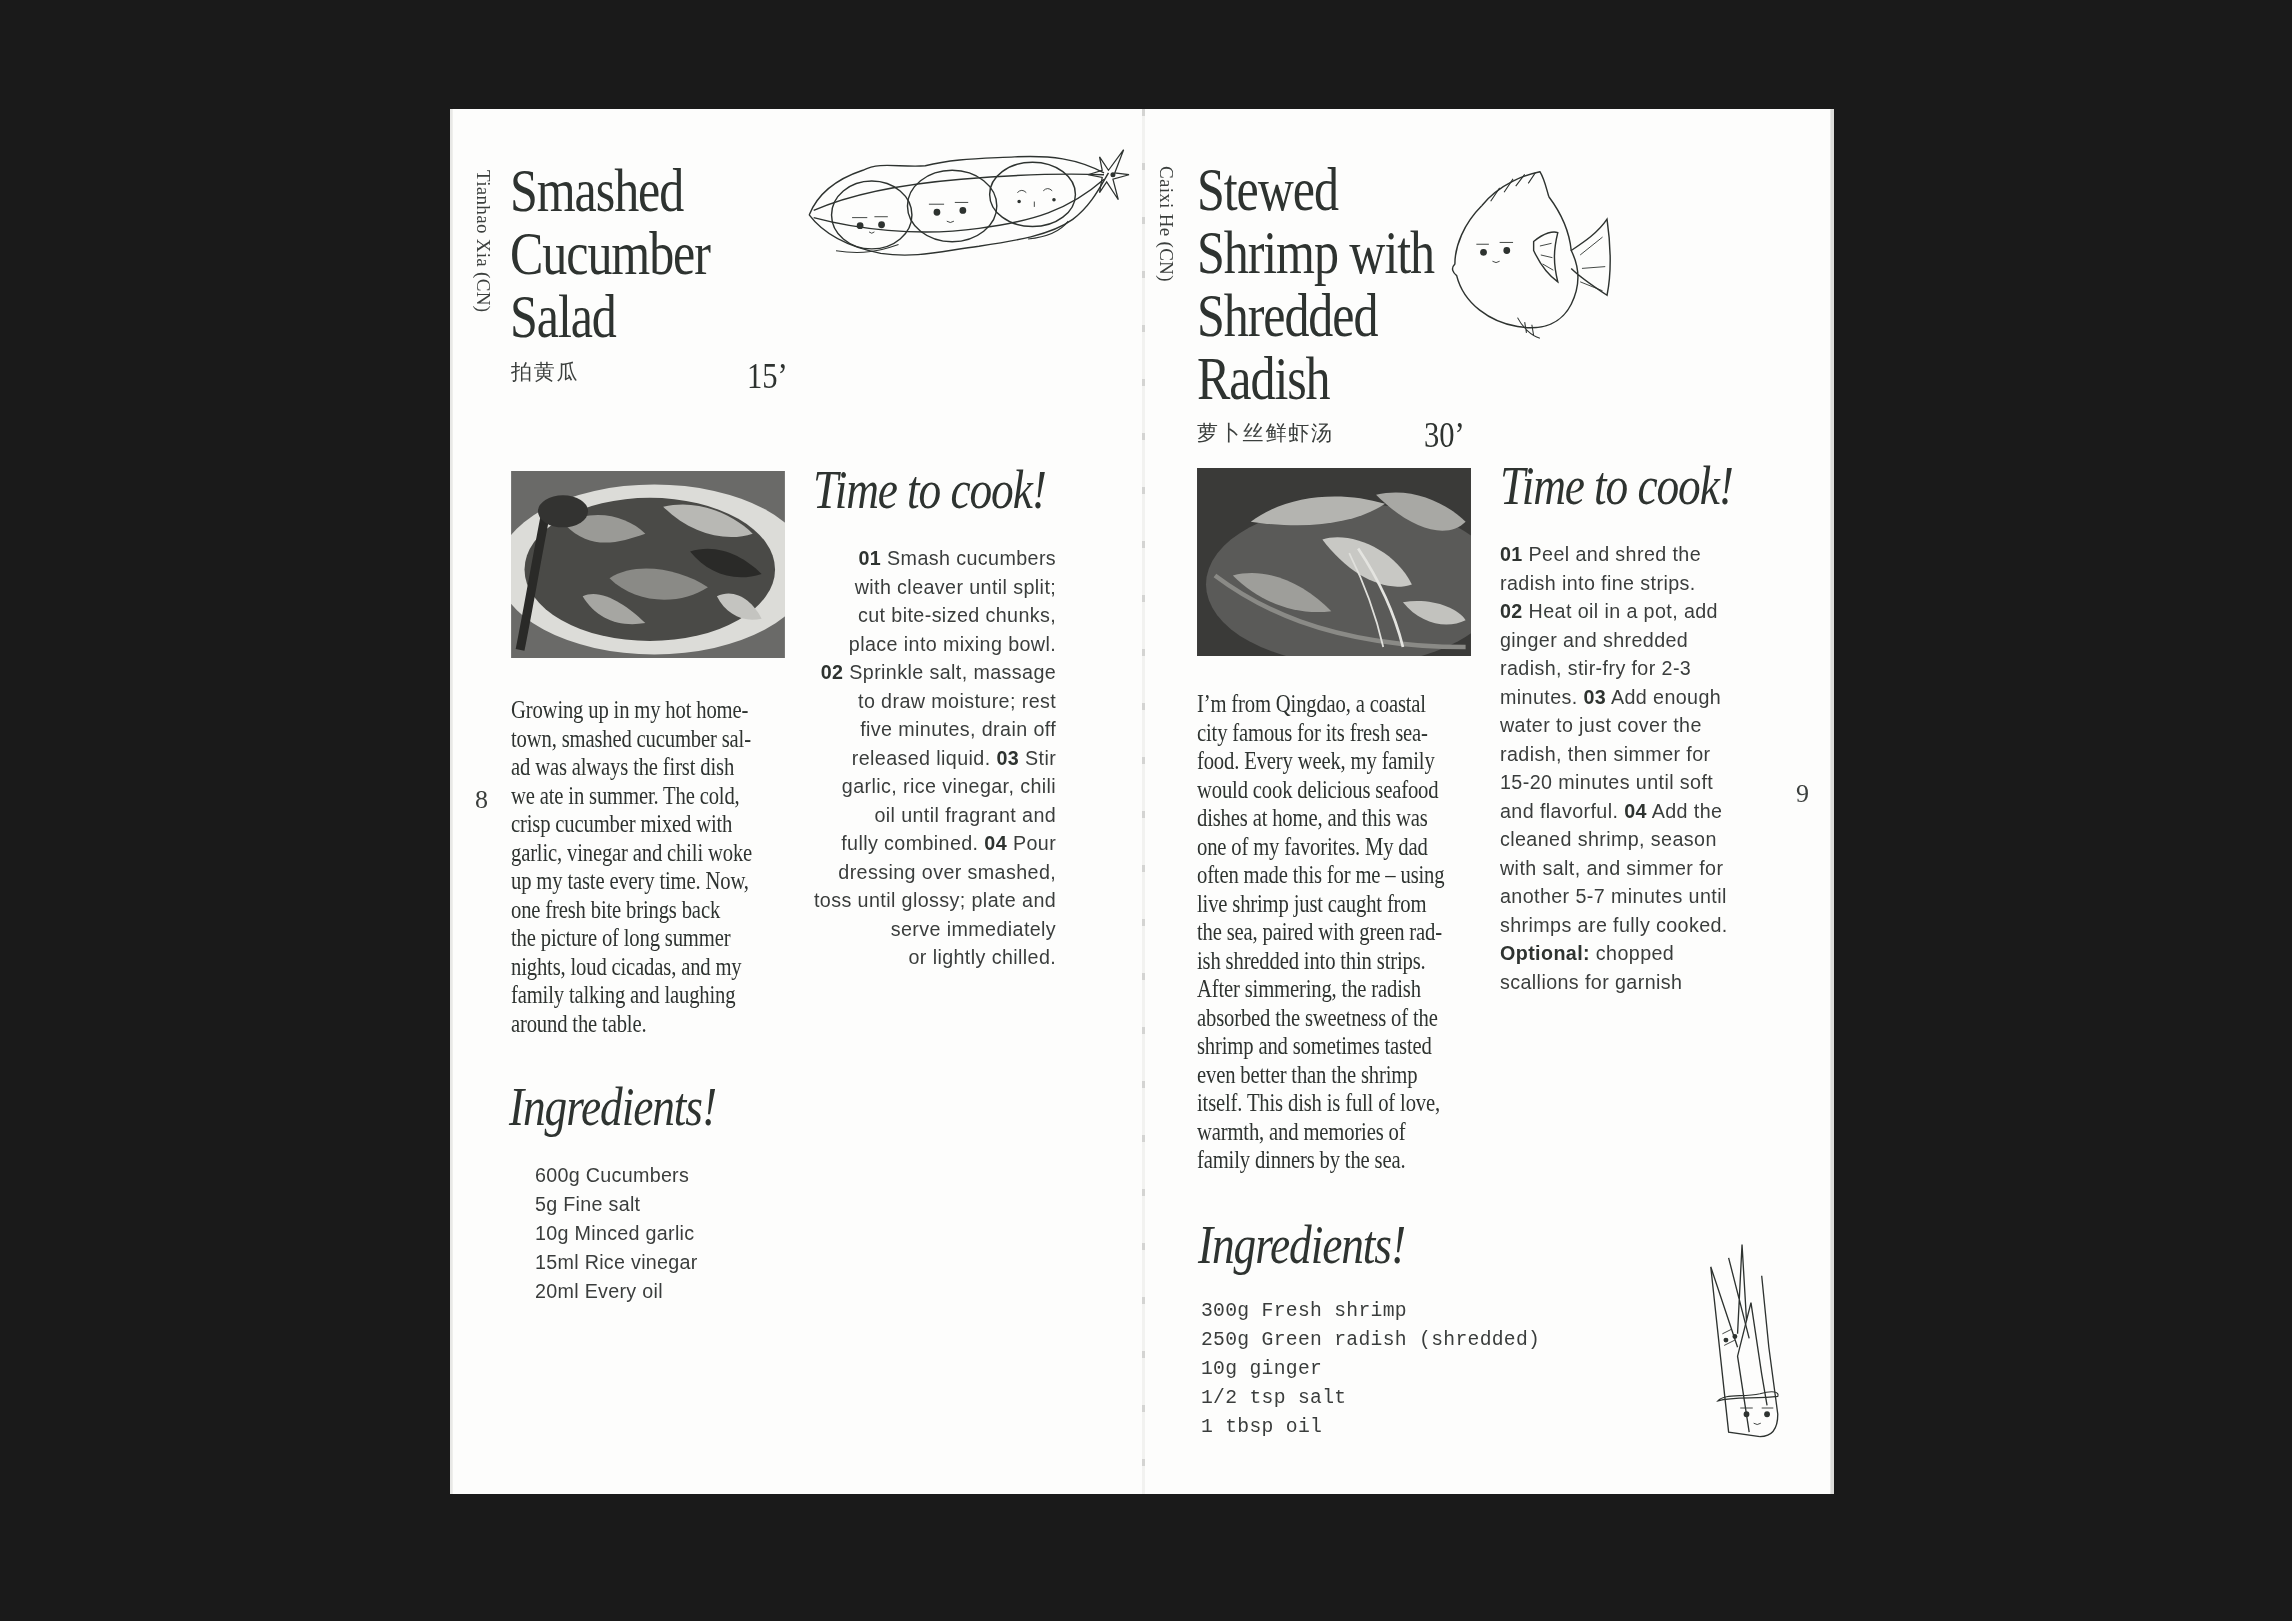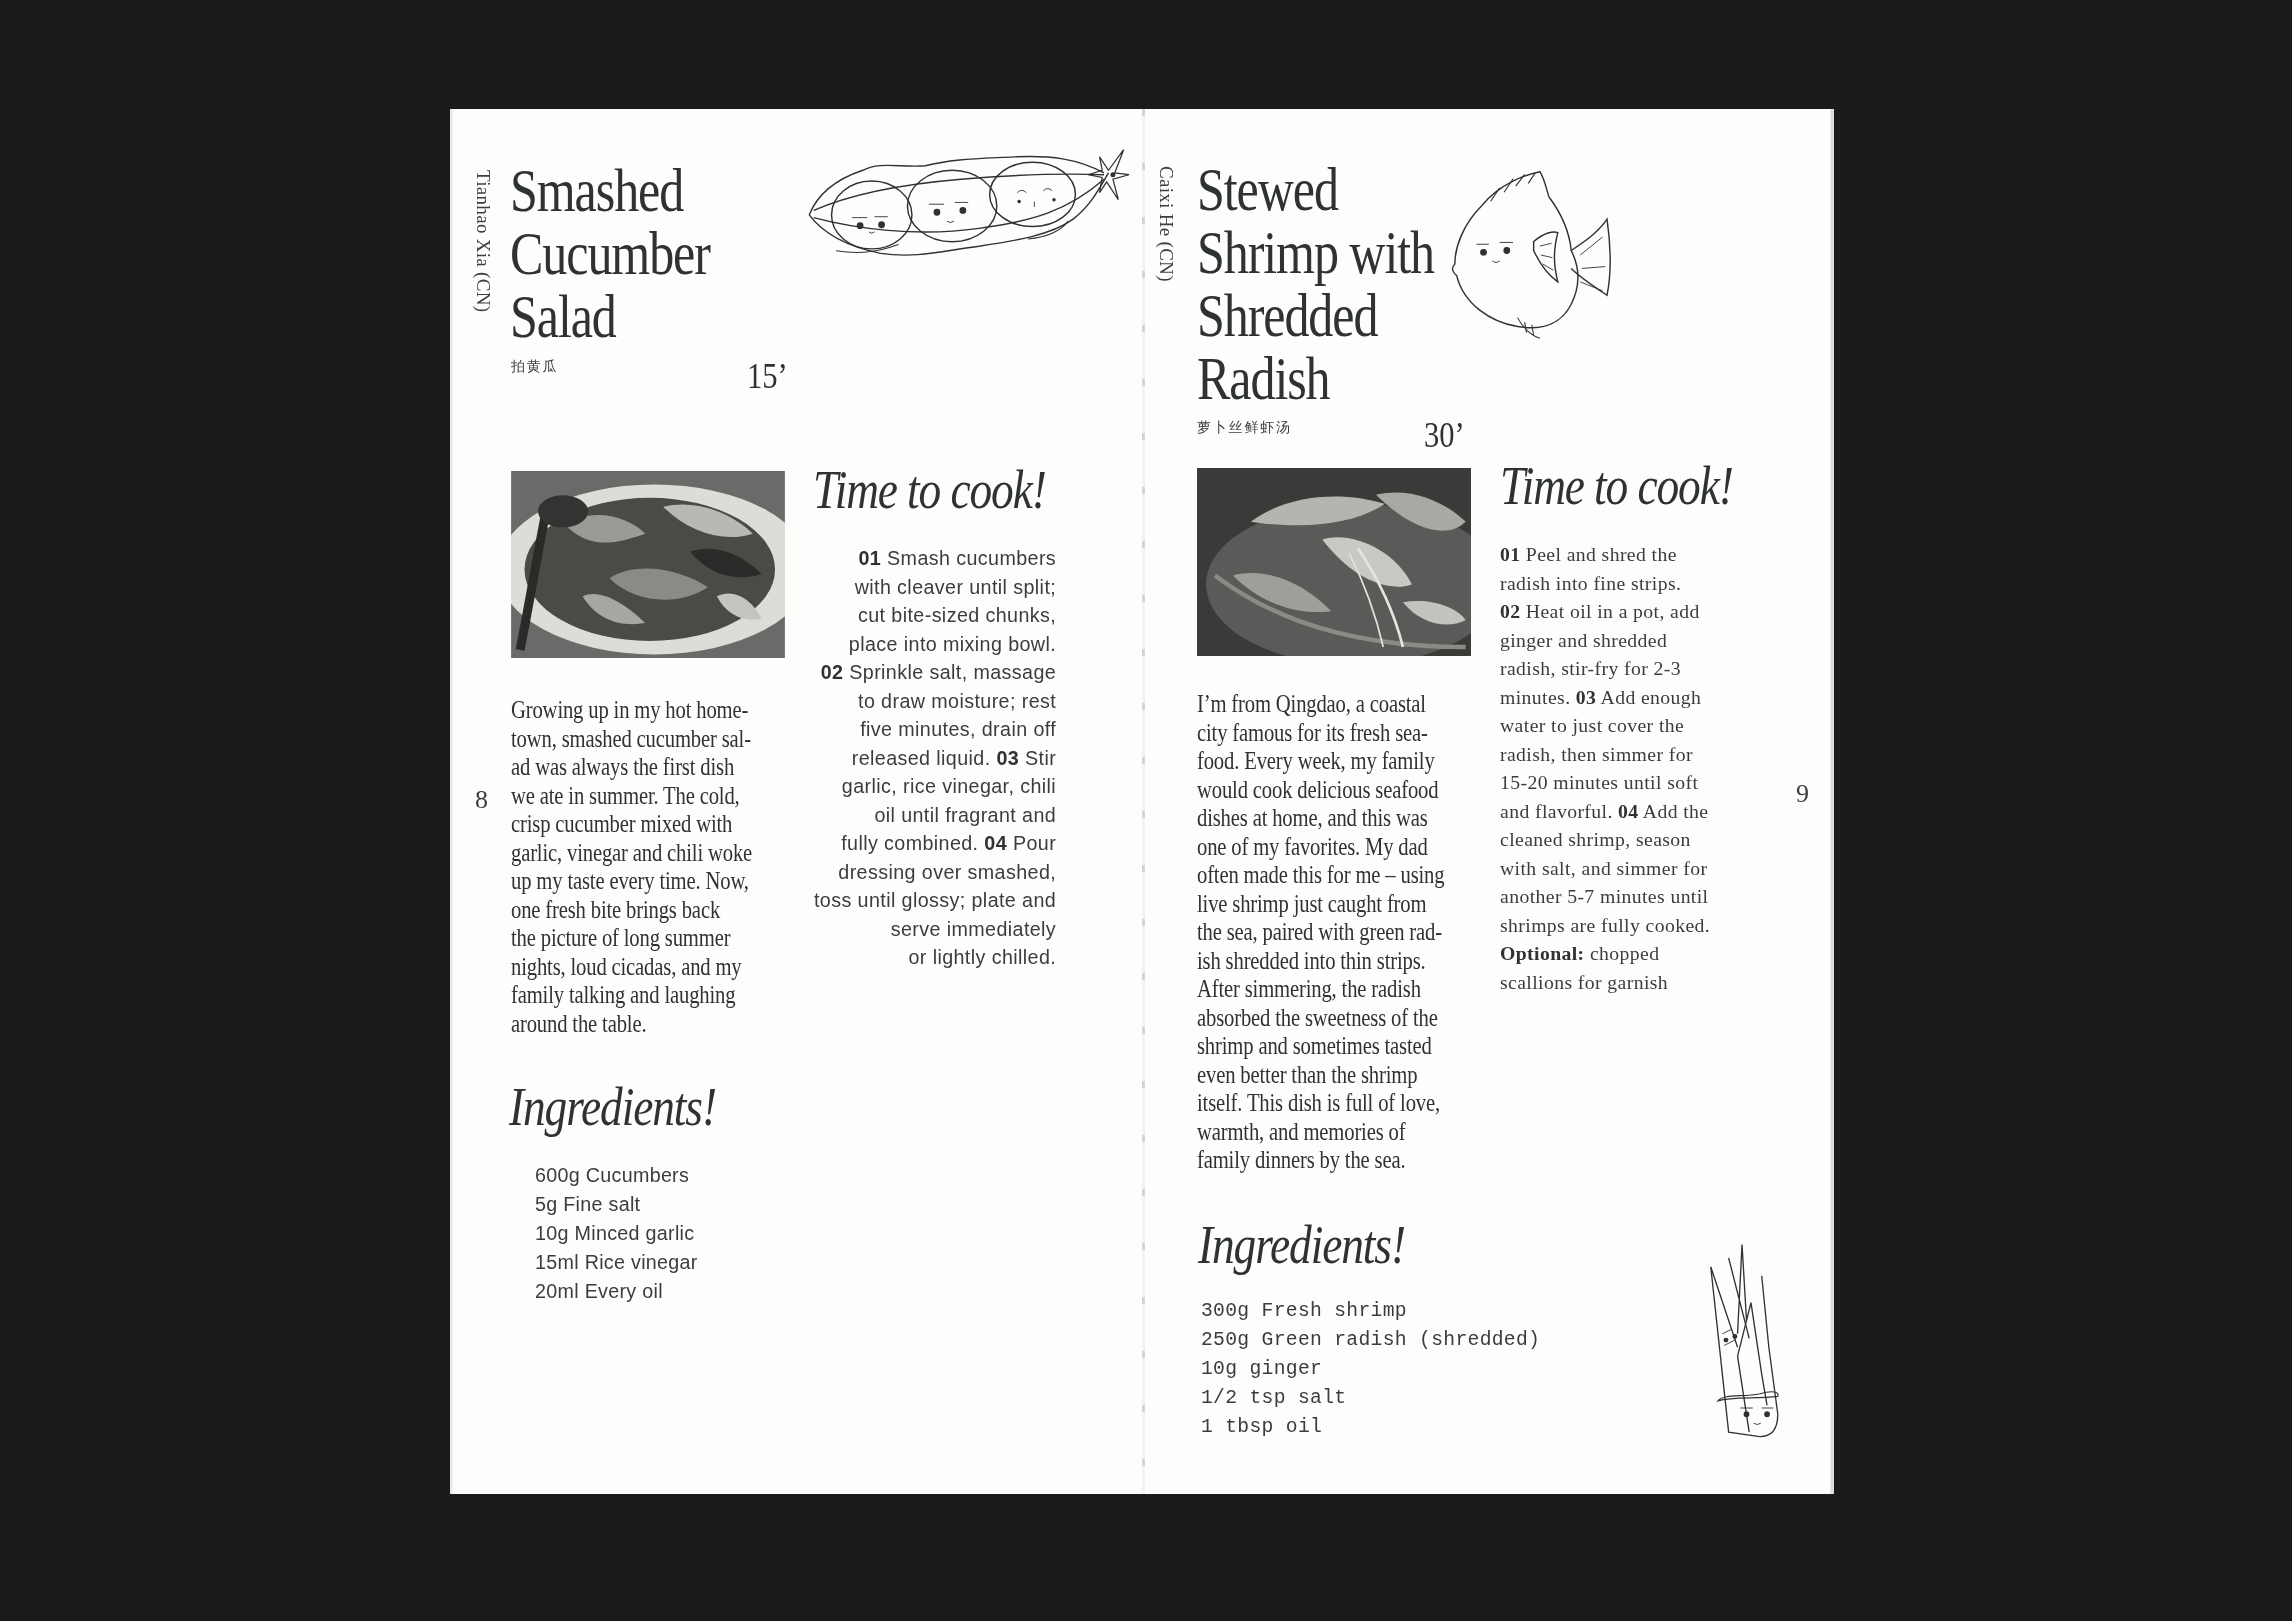--- a/index.html
+++ b/index.html
@@ -17,21 +17,21 @@
     background:repeating-linear-gradient(to bottom, #d4d4d2 0 7.2px, #f2f2f0 7.2px 54px);
   }
   .author {
     position:absolute; writing-mode:vertical-rl; font-size:19px; letter-spacing:0.3px; color:#3b3f3d;
   }
   .title {
     position:absolute; font-size:61px; line-height:63px; letter-spacing:-1.3px;
     transform-origin:left top; transform:scaleX(0.82); white-space:nowrap; color:#2e3330;
   }
   .title div { display:block; }
-  .cn { position:absolute; font-family:"DejaVu Sans", sans-serif; font-size:14px; color:#3b3f3d; letter-spacing:1.8px; }
+  .cn { position:absolute; font-family:"DejaVu Sans", sans-serif; font-size:21px; color:#3b3f3d; letter-spacing:1.8px; }
   .mins { position:absolute; font-size:36px; transform:scaleX(0.85); transform-origin:left top; color:#2e3330; }
   .photo { position:absolute; overflow:hidden; }
   .h2 {
     position:absolute; font-style:italic; font-size:54px; letter-spacing:-1.3px; white-space:nowrap;
     transform:scaleX(0.84); transform-origin:left top; color:#2e3330;
   }
   .steps {
     position:absolute; font-family:"Liberation Sans", sans-serif; font-size:19.7px; line-height:28.5px;
     color:#3a3d3c; letter-spacing:0.4px;
   }
@@ -208,21 +208,21 @@
   <div>After simmering, the radish</div>
   <div>absorbed the sweetness of the</div>
   <div>shrimp and sometimes tasted</div>
   <div>even better than the shrimp</div>
   <div>itself. This dish is full of love,</div>
   <div>warmth, and memories of</div>
   <div>family dinners by the sea.</div>
 </div>
 
 <div class="h2" style="left:1500px; top:455px;">Time to cook!</div>
-<div class="steps" style="left:1500px; top:540px;font-family:Liberation Serif, serif;" id="steps-right">
+<div class="steps" style="left:1500px; top:540px;" id="steps-right">
     <div><b>01</b><span> Peel and shred the</span></div>
     <div><span>radish into fine strips.</span></div>
     <div><b>02</b><span> Heat oil in a pot, add</span></div>
     <div><span>ginger and shredded</span></div>
     <div><span>radish, stir-fry for 2-3</span></div>
     <div><span>minutes. </span><b>03</b><span> Add enough</span></div>
     <div><span>water to just cover the</span></div>
     <div><span>radish, then simmer for</span></div>
     <div><span>15-20 minutes until soft</span></div>
     <div><span>and flavorful. </span><b>04</b><span> Add the</span></div>

